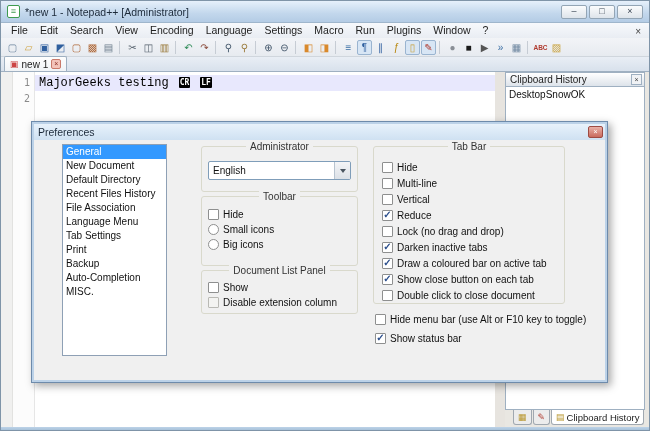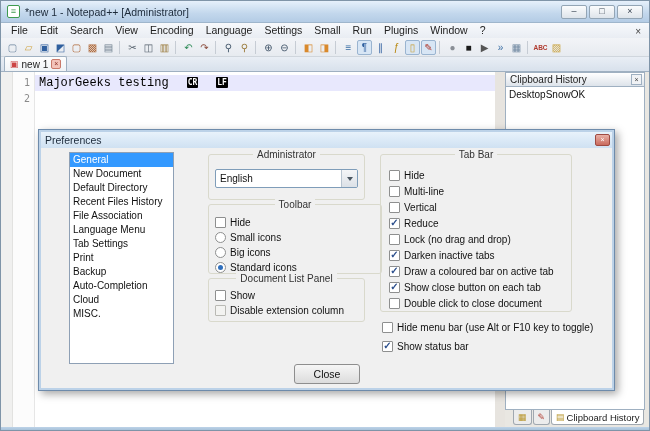--- a/index.html
+++ b/index.html
@@ -52,21 +52,21 @@
   .main { flex:1; display:flex; min-height:0; background:#e9e7e2; padding-right:4px; }
   .editor { flex:1; display:flex; background:#fff; min-width:0; }
   .margin-strip { width:12px; background:#f0f0ef; border-right:1px solid #e2e2e0; }
   .linenums { width:22px; background:#fcfcfc; color:#8a8a8a; font:10px "DejaVu Sans Mono", monospace;
     text-align:right; padding:3px 4px 0 0; border-right:1px solid #e6e6e6; }
   .linenums div { height:16px; line-height:16px; }
   .ed-lines { flex:1; padding-top:3px; font:12px "Liberation Mono", monospace; color:#000; }
   .ed-line { height:16px; line-height:16px; padding-left:4px; white-space:pre; }
   .ed-line.current { background:#e8e8fd; }
   .eol-badge { display:inline-block; background:#000; color:#fff; font:bold 8px "DejaVu Sans Mono", monospace;
-    padding:1px 1px; margin-left:18px; vertical-align:1px; border-radius:1px; }
+    padding:1px 1px; margin-left:10px; vertical-align:1px; border-radius:1px; }
 
   .splitter { width:10px; background:#e7e4df; }
 
   
   .panel { width:140px; display:flex; flex-direction:column; }
   .ptitle { height:15px; flex:0 0 15px; display:flex; align-items:center; justify-content:space-between;
     padding:0 2px 0 4px; border:1px solid #9fb0c1; background:linear-gradient(#ffffff,#dde3ea);
     font-size:10px; color:#222; }
   .ptitle-close { width:11px; height:11px; border:1px solid #9fb0c1; background:#f0f2f5;
     font-size:7px; line-height:9px; text-align:center; color:#444; padding:0; font-family:inherit; }
@@ -76,39 +76,39 @@
   .ptab { height:15px; border:1px solid #a0a8b0; border-top:none; background:#ececec;
     border-radius:0 0 3px 3px; display:flex; align-items:center; gap:2px; padding:0 4px;
     font-size:9.5px; color:#222; font-family:inherit; }
   .ptab.on { background:#fff; }
   .ptab .g { font-size:9px; color:var(--c,#555); line-height:1; }
   .ptab .l:empty { display:none; }
 
   .bottom-edge { height:3px; flex:0 0 3px; background:linear-gradient(#bdd3e8,#a8c2da); }
 
   
-  .dialog { position:absolute; left:30px; top:128px; width:577px; background:#bcd2e8;
-    border:1px solid #6e8bab; padding:2px; box-shadow:3px 3px 8px rgba(0,0,0,.35);margin-left:7px; }
+  .dialog { position:absolute; left:30px; top:120px; width:577px; background:#bcd2e8;
+    border:1px solid #6e8bab; padding:2px; box-shadow:3px 3px 8px rgba(0,0,0,.35); }
   .dlg-title { height:16px; display:flex; align-items:center; padding:0 2px 0 4px;
     background:linear-gradient(#e8f2fb,#cfe1f2); font-size:10.5px; color:#1c2a3a; }
   .dlg-close { margin-left:auto; width:15px; height:12px; background:linear-gradient(#e9b0a6,#c96a5d);
     border:1px solid #9e4a42; border-radius:2px; color:#fff; font-size:7px; line-height:10px;
     text-align:center; padding:0; font-family:inherit; }
   .dlg-body { position:relative; height:240px; background:#f0f0f0; font-size:10px; color:#111; }
 
   .cat-list { position:absolute; left:28px; top:4px; width:105px; height:212px;
     background:#fff; border:1px solid #8ea0b5; overflow:hidden; }
   .cat-item { height:14px; line-height:13px; padding-left:3px; white-space:nowrap; }
   .cat-item.on { background:#3399ff; color:#fff; }
 
   .grp { position:absolute; border:1px solid #d9d9cc; border-radius:3px; }
   .legend { position:absolute; top:-6px; left:0; right:0; text-align:center; }
   .legend span { background:#f0f0f0; padding:0 4px; color:#333; }
   .grp-loc    { left:167px; top:6px;   width:157px; height:46px; }
-  .grp-tools  { left:167px; top:56px;  width:174px; height:70px; padding:10px 0 0 6px; }
+  .grp-tools  { left:167px; top:56px;  width:157px; height:70px; padding:10px 0 0 6px; }
   .grp-dlp    { left:167px; top:130px; width:157px; height:44px; padding:9px 0 8px 6px; }
   .grp-tabbar { left:339px; top:6px;   width:192px; height:158px; padding:12px 0 0 8px; }
 
   .combo { margin:14px 6px 0; height:19px; border:1px solid #7f9db9; background:#fff;
     display:flex; align-items:center; border-radius:2px; overflow:hidden; }
   .combo .val { flex:1; padding-left:4px; }
   .combo .btn { width:16px; height:100%; background:linear-gradient(#f4f5f7,#dce1e7);
     border-left:1px solid #b8c4d0; display:flex; align-items:center; justify-content:center; }
   .arrow-down { width:0; height:0; border-left:3px solid transparent; border-right:3px solid transparent;
     border-top:4px solid #4a5560; }
@@ -150,21 +150,21 @@
 
   <div class="menubar">
 
   <span class="mi">File</span>
       <span class="mi">Edit</span>
       <span class="mi">Search</span>
       <span class="mi">View</span>
       <span class="mi">Encoding</span>
       <span class="mi">Language</span>
       <span class="mi">Settings</span>
-      <span class="mi">Small</span>
+      <span class="mi">Macro</span>
       <span class="mi">Run</span>
       <span class="mi">Plugins</span>
       <span class="mi">Window</span>
       <span class="mi">?</span>
     </div>
   <button class="menu-close" style="position:absolute;right:8px;top:23px;">×</button>
 
   <div class="toolbar">
 
   <button class="tbicon" style="--c: #6f87a0;">
@@ -348,21 +348,20 @@
       <div class="cat-item on">General</div>
           <div class="cat-item">New Document</div>
           <div class="cat-item">Default Directory</div>
           <div class="cat-item">Recent Files History</div>
           <div class="cat-item">File Association</div>
           <div class="cat-item">Language Menu</div>
           <div class="cat-item">Tab Settings</div>
           <div class="cat-item">Print</div>
           <div class="cat-item">Backup</div>
           <div class="cat-item">Auto-Completion</div>
-          <div class="cat-item">Cloud</div>
           <div class="cat-item">MISC.</div>
         </div>
 
       <div class="grp grp-loc">
         <div class="legend"><span>Administrator</span></div>
         <div class="combo">
           <span class="val">English</span>
           <span class="btn">
               <span class="arrow-down"></span>
             </span>
@@ -380,24 +379,20 @@
             <label class="row rb">
               <span class="radio"></span>
               <span>Small icons</span>
             </label>
 
             <label class="row rb">
               <span class="radio"></span>
               <span>Big icons</span>
             </label>
 
-            <label class="row rb on">
-              <span class="radio"></span>
-              <span>Standard icons</span>
-            </label>
           </div>
       </div>
 
       <div class="grp grp-dlp">
         <div class="legend"><span>Document List Panel</span></div>
         <div>
 
             <label class="row cb">
               <span class="box"></span>
               <span>Show</span>
@@ -467,17 +462,16 @@
             <span class="box"></span>
             <span>Hide menu bar (use Alt or F10 key to toggle)</span>
           </label>
 
           <label class="row cb on">
             <span class="box"></span>
             <span>Show status bar</span>
           </label>
         </div>
 
-      <button class="close-btn">Close</button>
     </div>
   </div>
 
 </div>
 
 </body></html>

